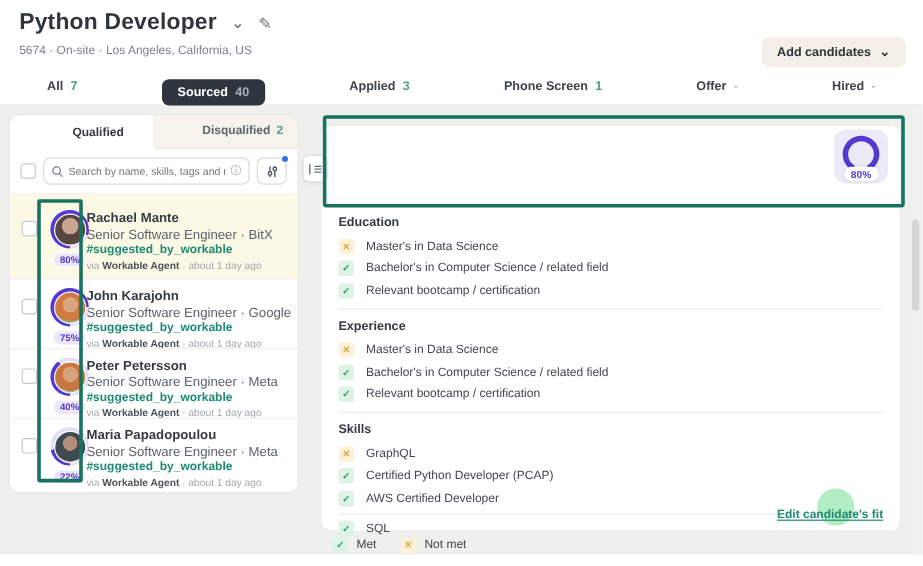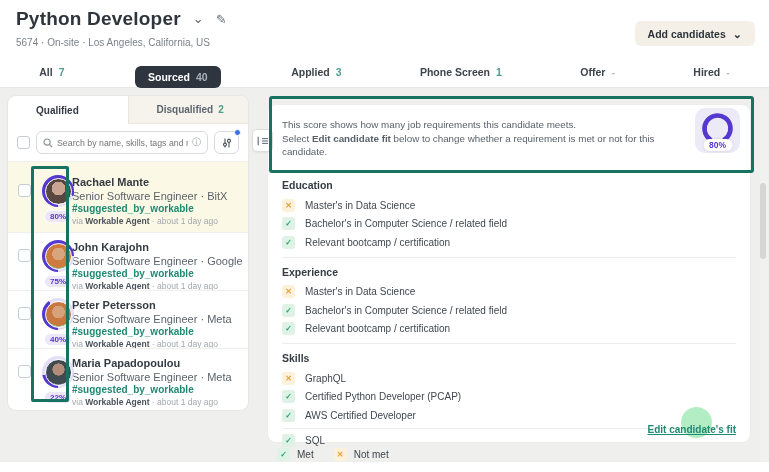--- a/index.html
+++ b/index.html
@@ -6,37 +6,37 @@
   body { font-family:"Liberation Sans", sans-serif; background:#fff; }
   #app { position:relative; width:769px; height:472px; background:#fff; overflow:hidden;text-decoration:underline; }
 
   
   .hdr { position:absolute; left:0; top:0; width:769px; height:88px; background:#fff; border-bottom:1px solid #e7e7e5; z-index:1; }
   .title-row { position:absolute; left:16px; top:8px; display:flex; align-items:center; gap:12px; }
   .job-title { font-size:19px; font-weight:600; color:#2f353c; letter-spacing:.2px; }
   .chev { font-size:13px; color:#5a626b; line-height:10px; }
   .pencil { font-size:13px; color:#6a727b; cursor:pointer; }
   .job-meta { position:absolute; left:16px; top:37px; font-size:10px; color:#7b828a; }
-  .add-btn { position:absolute; right:14px; top:21px; height:25px; padding:0 13px; background:#f4f0e7; border:none; border-radius:6px; font-size:10.5px; font-weight:600; color:#2d343c; display:flex; align-items:center; gap:7px; cursor:pointer; font-family:inherit; }
+  .add-btn { position:absolute; right:14px; top:31px; height:25px; padding:0 13px; background:#f4f0e7; border:none; border-radius:6px; font-size:10.5px; font-weight:600; color:#2d343c; display:flex; align-items:center; gap:7px; cursor:pointer; font-family:inherit; }
   .add-btn .chev { font-size:11px; color:#2d343c; }
 
   .stage-tabs { position:absolute; left:0; top:57px; width:769px; height:30px; display:flex; justify-content:space-around; align-items:center; }
   .stage-tab { display:flex; align-items:center; gap:6px; font-size:10.5px; font-weight:600; color:#3c434b; cursor:pointer; padding:5px 8px; }
   .stage-tab .cnt { color:#4e9d8b; font-weight:600; }
   .stage-tab .cnt.muted { color:#b5bbc1; }
   .stage-tab.active { background:#2e353e; color:#fff; border-radius:6px; padding:5px 13px;margin-top:10px; }
   .stage-tab.active .cnt { color:#a9b0ba; }
 
   
   .content-bg { position:absolute; left:0; top:88px; width:769px; height:374px; background:#efefed; }
 
   
   .left-card { position:absolute; left:8px; top:96px; width:240px; height:314px; background:#fff; border-radius:8px; box-shadow:0 0 0 1px #e7e7e4; z-index:2; }
   .lp-tabs { display:flex; height:28px; }
-  .lp-tab { flex:1; display:flex; align-items:center; gap:5px; font-size:10px; font-weight:700; color:#333a42; cursor:pointer; border-radius:8px 0 0 0;padding-left:28px; }
+  .lp-tab { flex:1; display:flex; align-items:center; justify-content:center; gap:5px; font-size:10px; font-weight:700; color:#333a42; cursor:pointer; border-radius:8px 0 0 0;padding-left:28px; }
   .lp-tab.inactive { background:#f6f3ec; color:#5d656e; font-weight:600; border-bottom:1px solid #e9e5db; border-left:1px solid #e9e5db; border-radius:0 8px 0 0; }
   .lp-tab .cnt { color:#4e9d8b; }
   .lp-search { display:flex; align-items:center; gap:6px; padding:0 9px; height:38px; border-bottom:1px solid #f0efec; }
   .cbx { width:13px; height:13px; border:1.5px solid #c6ccd2; border-radius:3px; background:#fff; flex:none; cursor:pointer; }
   .search-box { flex:1; display:flex; align-items:center; gap:4px; height:23px; border:1px solid #d7dbdf; border-radius:6px; padding:0 6px; min-width:0; }
   .search-box input { border:0; outline:0; flex:1; font-size:8.8px; color:#555d66; background:transparent; min-width:0; font-family:inherit; }
   .info-i { font-size:9px; color:#9aa1a9; flex:none; }
   .filter-btn { width:25px; height:23px; border:1px solid #d7dbdf; border-radius:6px; background:#fff; position:relative; display:flex; align-items:center; justify-content:center; cursor:pointer; flex:none; }
   .blue-dot { position:absolute; top:-3px; right:-3px; width:7px; height:7px; border-radius:50%; background:#3a6fe2; border:1.5px solid #fff; }
   .collapse-btn { position:absolute; left:252px; top:129px; width:21px; height:23px; background:#fff; border:1px solid #ddddda; border-radius:5px; display:flex; align-items:center; justify-content:center; cursor:pointer; z-index:3; box-shadow:0 1px 2px rgba(0,0,0,.05); }
@@ -242,24 +242,20 @@
     <svg width="12" height="10" viewBox="0 0 12 10">
       <line x1="1.2" y1="0.8" x2="1.2" y2="9.2" stroke="#6b7280" stroke-width="1.2"></line>
       <line x1="5" y1="2.6" x2="11" y2="2.6" stroke="#6b7280" stroke-width="1.1"></line>
       <line x1="5" y1="5" x2="11" y2="5" stroke="#6b7280" stroke-width="1.1"></line>
       <line x1="5" y1="7.4" x2="11" y2="7.4" stroke="#6b7280" stroke-width="1.1"></line>
     </svg>
   </button>
 
   <div class="right-card">
     <div class="fit-head">
-      <div class="fit-desc">
-        <span>This score shows how many job requirements this candidate meets.</span><br>
-        <span>Select </span><b>Edit candidate fit</b><span> below to change whether a requirement is met or not for this candidate.</span>
-      </div>
       <div class="gauge">
         <svg width="45" height="45" viewBox="0 0 45 45">
           <circle id="gauge-arc" cx="22.5" cy="20.5" r="13" fill="none" stroke="#5438cf" stroke-width="4.6" stroke-linecap="round" stroke-dasharray="65.3451271946677 81.68140899333463" transform="rotate(126 22.5 20.5)"></circle>
         </svg>
         <span class="gauge-pill">80%</span>
       </div>
     </div>
 
     <div class="fit-body">
       <div class="sec">

